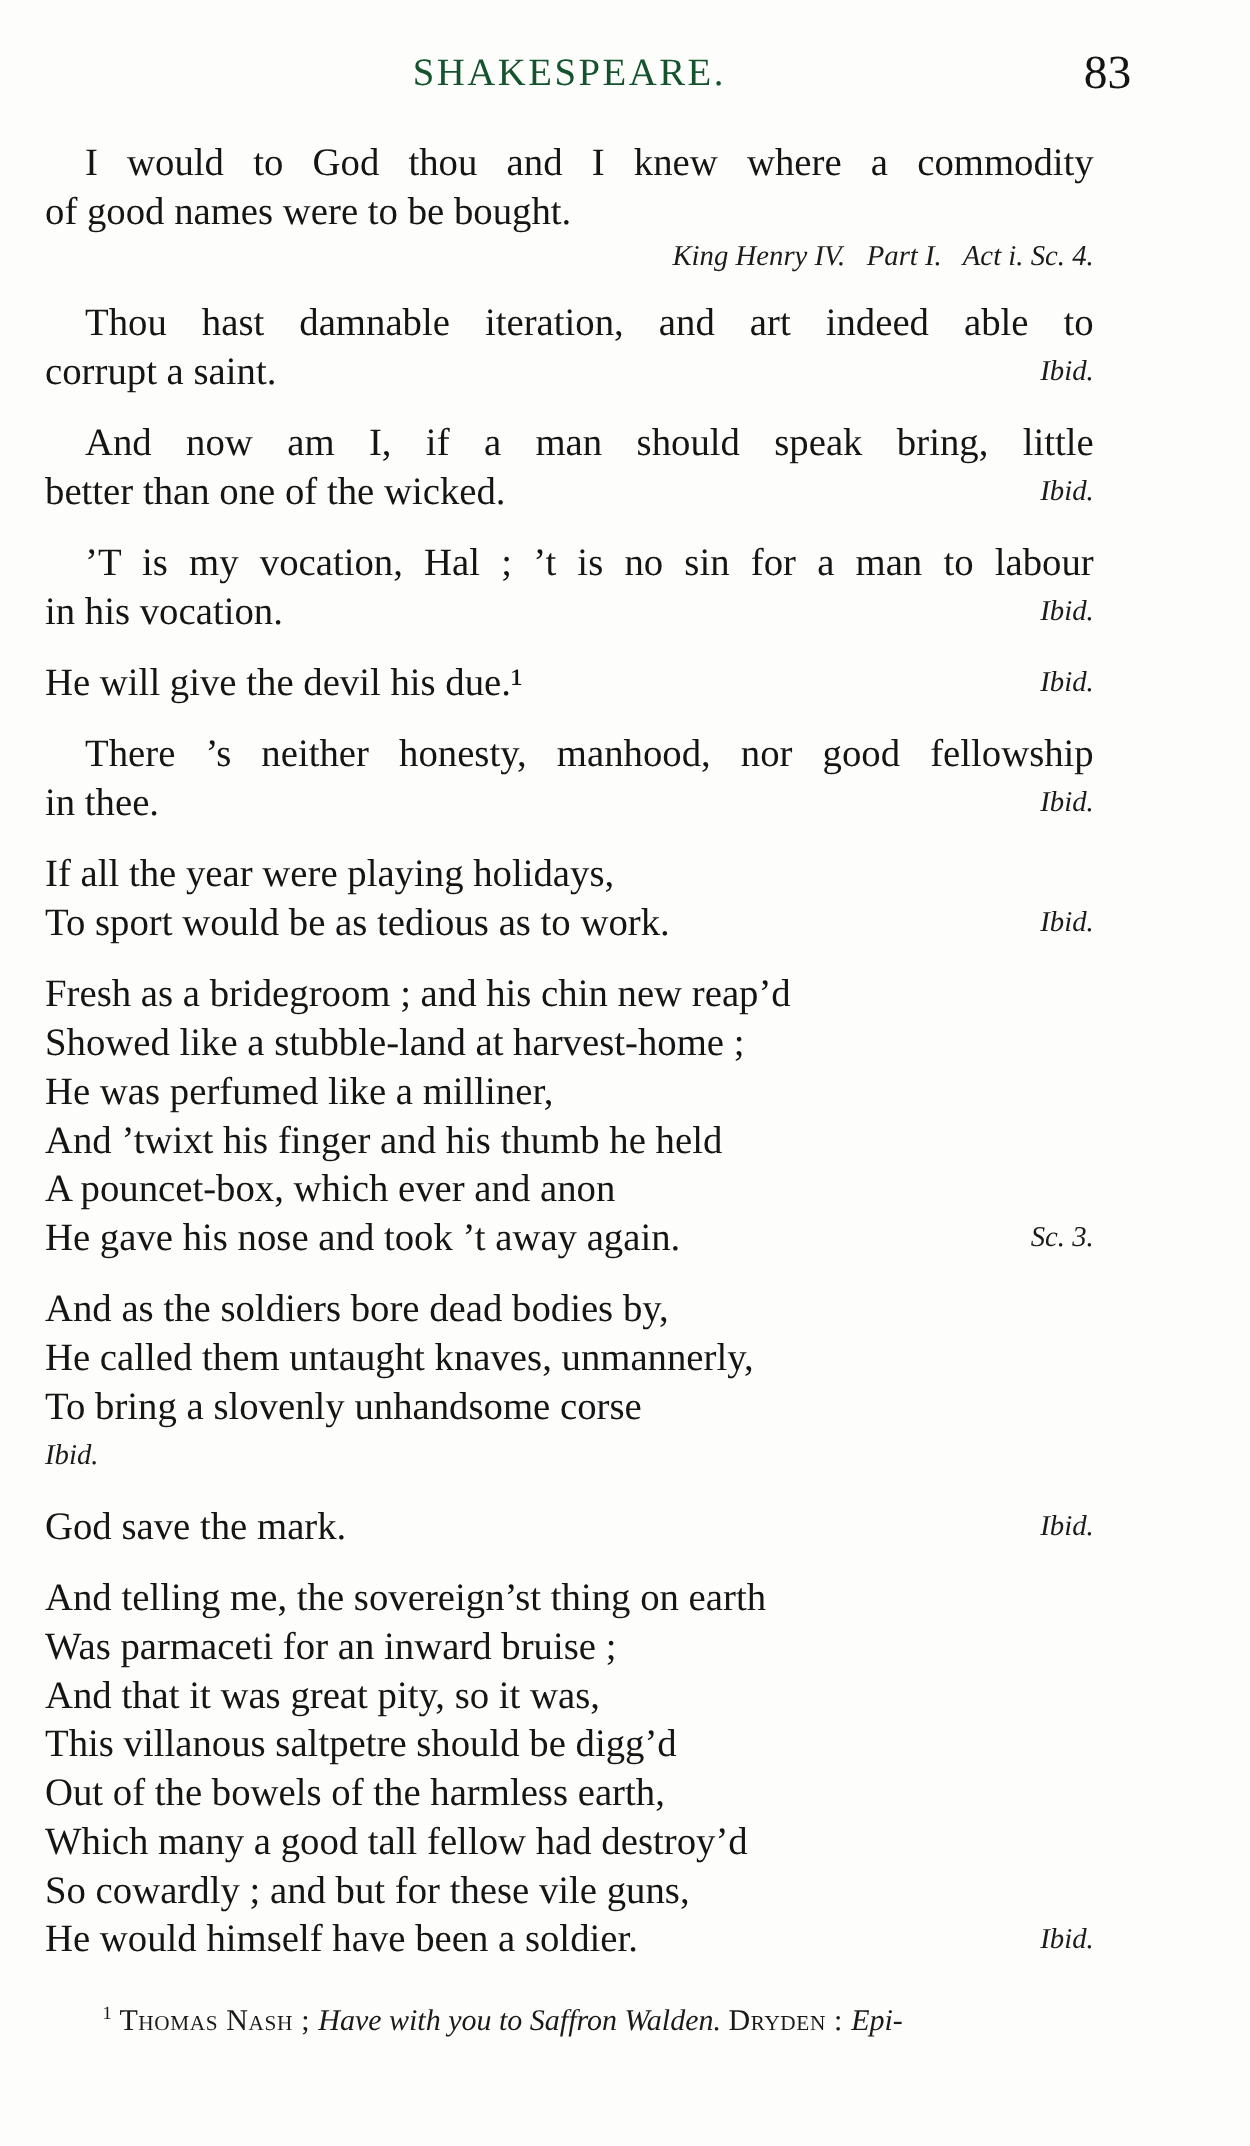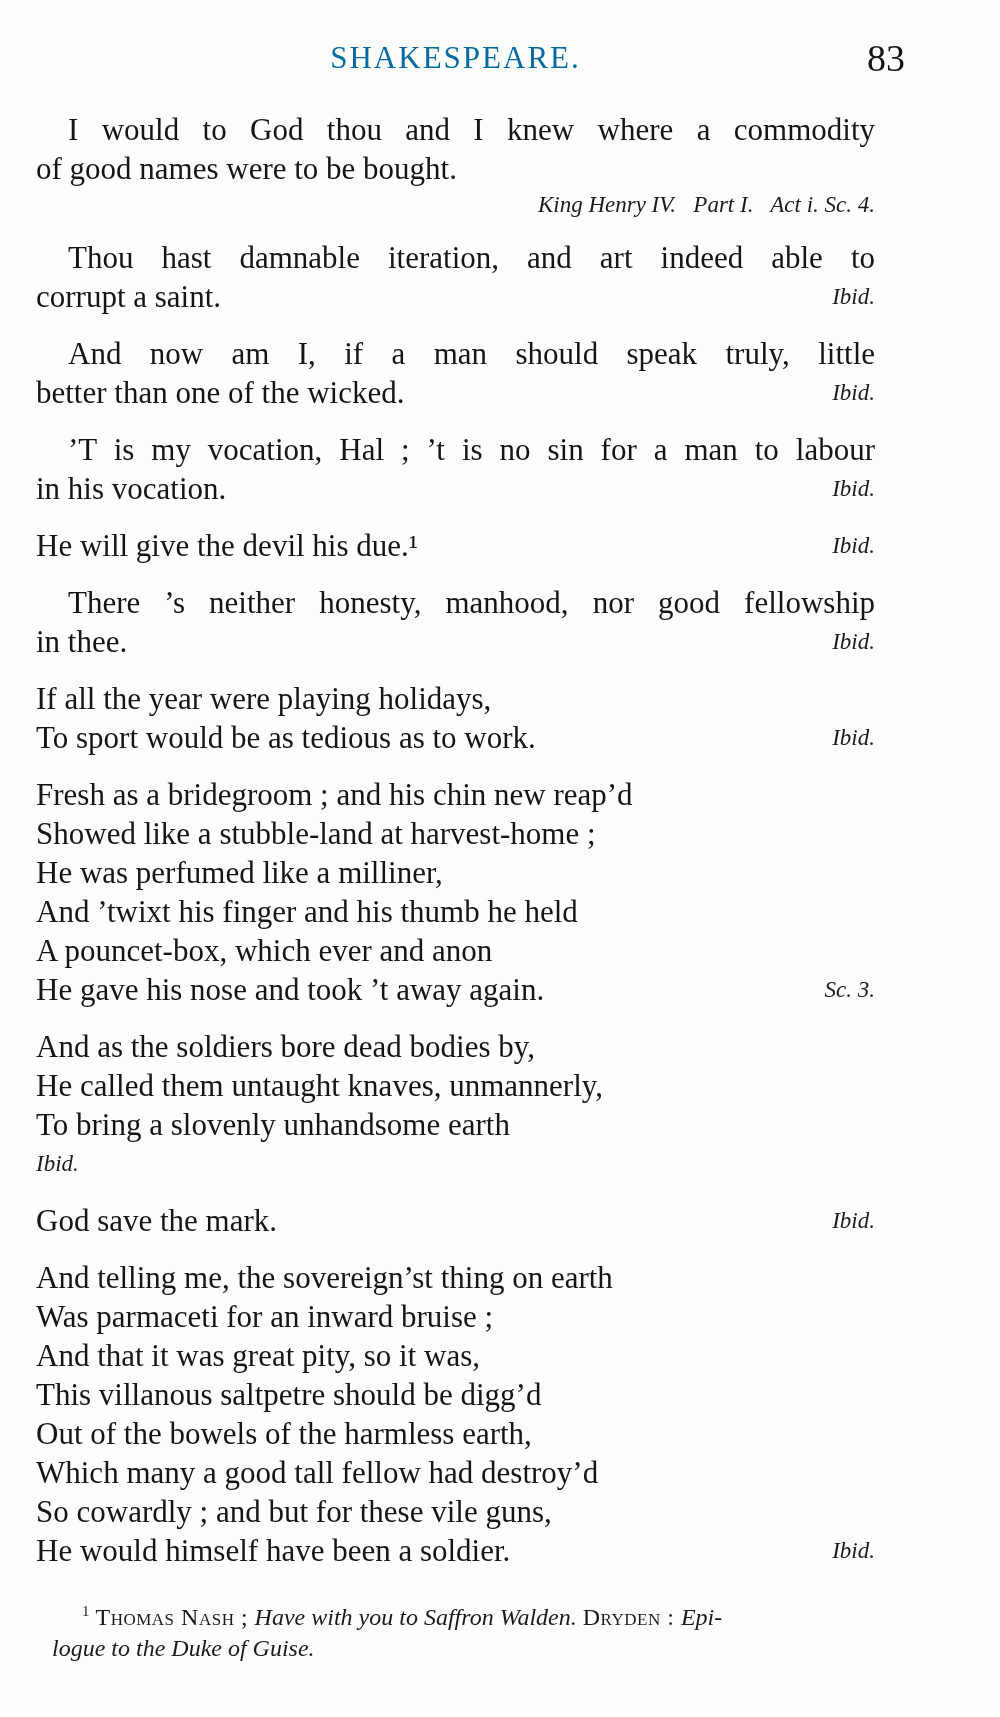--- a/index.html
+++ b/index.html
@@ -24,21 +24,21 @@
     height: 44px;
     margin-bottom: 26px;
   }
   .running-title {
     position: absolute;
     left: 0; right: 0;
     text-align: center;
     font-size: 31px;
     font-weight: normal;
     letter-spacing: 2px;
-    color: #0369a1;
+    color: #14532d;
   }
   .page-number {
     position: absolute;
     right: -30px;
     top: -4px;
     font-size: 38px;
     color: #141414;
   }
   
   .quotes { display: block; }
@@ -109,21 +109,21 @@
         <div class="line justified">
           <span class="line-text">Thou hast damnable iteration, and art indeed able to</span>
         </div>
         <div class="line last-row">
           <span class="line-text">corrupt a saint.</span>
           <span class="attribution">Ibid.</span>
         </div>
       </div>
       <div class="quote indent">
         <div class="line justified">
-          <span class="line-text">And now am I, if a man should speak truly, little</span>
+          <span class="line-text">And now am I, if a man should speak bring, little</span>
         </div>
         <div class="line last-row">
           <span class="line-text">better than one of the wicked.</span>
           <span class="attribution">Ibid.</span>
         </div>
       </div>
       <div class="quote indent">
         <div class="line justified">
           <span class="line-text">’T is my vocation, Hal ; ’t is no sin for a man to labour</span>
         </div>
@@ -161,21 +161,21 @@
         <div class="line"><span class="line-text">And ’twixt his finger and his thumb he held</span></div>
         <div class="line"><span class="line-text">A pouncet-box, which ever and anon</span></div>
         <div class="line last-row">
           <span class="line-text">He gave his nose and took ’t away again.</span>
           <span class="attribution">Sc. 3.</span>
         </div>
       </div>
       <div class="quote">
         <div class="line"><span class="line-text">And as the soldiers bore dead bodies by,</span></div>
         <div class="line"><span class="line-text">He called them untaught knaves, unmannerly,</span></div>
-        <div class="line"><span class="line-text">To bring a slovenly unhandsome earth</span></div>
+        <div class="line"><span class="line-text">To bring a slovenly unhandsome corse</span></div>
         <div class="line last-row">
           <span class="attribution">Ibid.</span>
         </div>
       </div>
       <div class="quote">
         <div class="line last-row">
           <span class="line-text">God save the mark.</span>
           <span class="attribution">Ibid.</span>
         </div>
       </div>
@@ -189,15 +189,14 @@
         <div class="line"><span class="line-text">So cowardly ; and but for these vile guns,</span></div>
         <div class="line last-row">
           <span class="line-text">He would himself have been a soldier.</span>
           <span class="attribution">Ibid.</span>
         </div>
       </div>
     </main>
 
   <footer class="footnote" id="footnote">
       <span class="fn-line first"><span class="seg-sup">1</span><span class="seg-sc"> Thomas Nash ; </span><span class="seg-it">Have with you to Saffron Walden.</span><span class="seg-plain">  </span><span class="seg-sc">Dryden : </span><span class="seg-it">Epi-</span></span>
-      <span class="fn-line"><span class="seg-it">logue to the Duke of Guise.</span></span>
     </footer>
 </div>
 
 </body></html>

